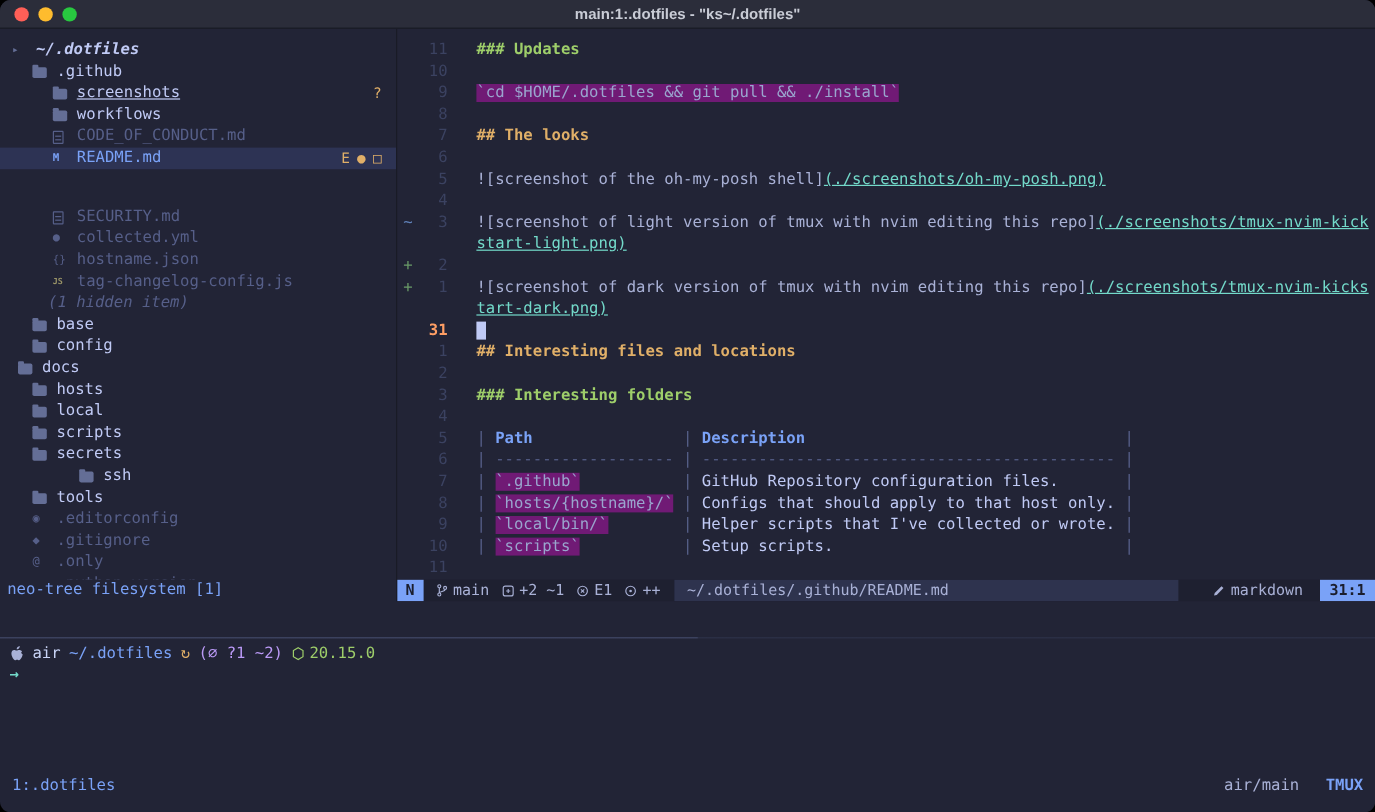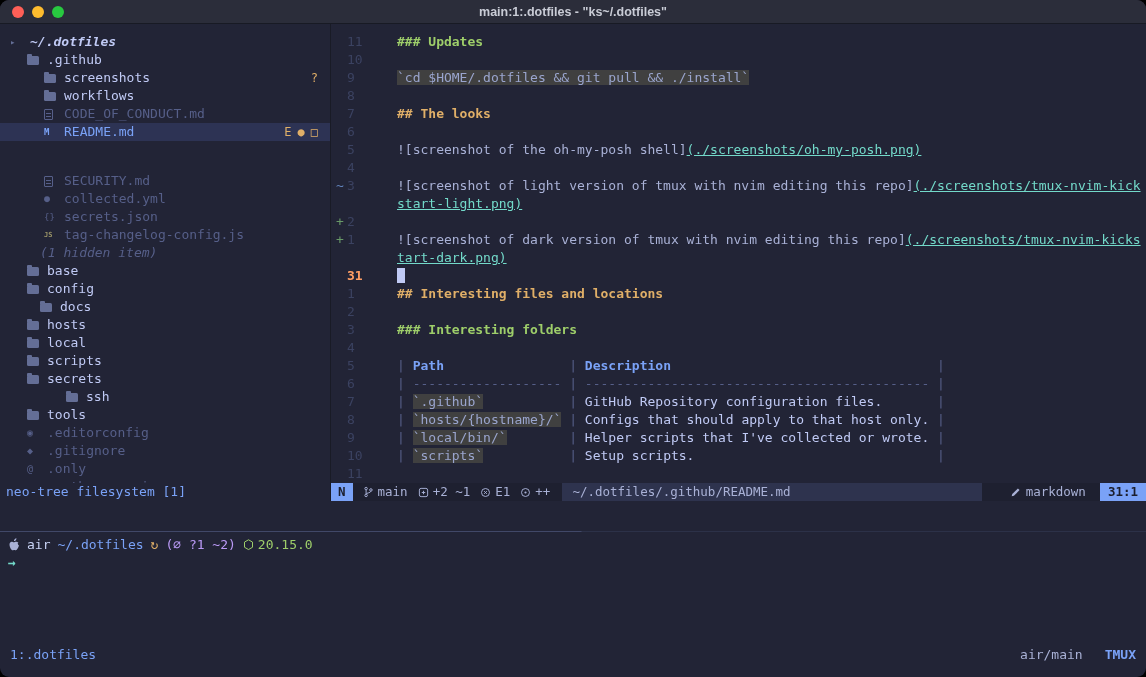--- a/index.html
+++ b/index.html
@@ -38,26 +38,26 @@
 .st-file{color:#a9b1d6}
 .st-active{color:#7aa2f7}
 .tbadges{position:absolute;right:12px;display:flex;gap:6px;color:#e0af68;font-size:12px}
 .tree-status{height:18px;line-height:18px;padding-left:6px;color:#7aa2f7;flex:0 0 auto}
 
 .editor{flex:1;display:flex;flex-direction:column;min-width:0}
 .buffer{flex:1;padding-top:9px;overflow:hidden}
 .e-row{height:18px;display:flex;white-space:pre}
 .e-sign{width:16px;padding-left:5px;flex:0 0 auto;color:#565f89}
 .e-sign.add{color:#699a68}.e-sign.chg{color:#6183bb}
-.e-num{width:26px;color:#3b4261;flex:0 0 auto}
+.e-num{width:26px;text-align:right;color:#3b4261;flex:0 0 auto}
 .e-num.cur{color:#ff9e64;font-weight:700}
 .e-text{margin-left:24px;white-space:pre}
 .sg-h2{color:#e0af68;font-weight:700}
 .sg-h3{color:#9ece6a;font-weight:700}
-.sg-code{background:#404040;color:#9aa5ce}
+.sg-code{background:#701a75;color:#9aa5ce}
 .sg-label{color:#a9b1d6}
 .sg-url{color:#73daca;text-decoration:underline}
 .sg-txt{color:#c0caf5}
 .sg-pp{color:#565f89}
 .sg-dash{color:#565f89}
 .sg-hd{color:#7aa2f7;font-weight:700}
 .sg-cursor{background:#c0caf5;color:#222436}
 
 .statusline{height:18px;background:#1e2030;display:flex;align-items:center;font-size:12.5px;color:#a9b1d6;flex:0 0 auto;overflow:hidden}
 .sl-mode{background:#7aa2f7;color:#1b1e2d;font-weight:700;padding:0 7px;height:100%;display:flex;align-items:center}
@@ -99,32 +99,32 @@
     </div>
     <div class="wtitle">main:1:.dotfiles - "ks~/.dotfiles"</div>
   </div>
 
   <div class="tbody">
     <div class="main">
       <div class="sidebar">
         <div class="tree">
             <div class="tree-row" style="padding-left: 10px;"><span class="ticon g-chevron">▸</span><span class="tlabel st-root">~/.dotfiles</span></div>
             <div class="tree-row" style="padding-left: 27px;"><span class="ticon"><span class="folder-shape"></span></span><span class="tlabel st-dir">.github</span></div>
-            <div class="tree-row" style="padding-left: 44px;"><span class="ticon"><span class="folder-shape"></span></span><span class="tlabel st-dir">screenshots</span><span class="tbadges"><span>?</span></span></div>
+            <div class="tree-row" style="padding-left: 44px; text-decoration: underline;"><span class="ticon"><span class="folder-shape"></span></span><span class="tlabel st-dir">screenshots</span><span class="tbadges"><span>?</span></span></div>
             <div class="tree-row" style="padding-left: 44px;"><span class="ticon"><span class="folder-shape"></span></span><span class="tlabel st-dir">workflows</span></div>
             <div class="tree-row" style="padding-left: 44px;"><span class="ticon"><span class="doc-shape"></span></span><span class="tlabel st-dim">CODE_OF_CONDUCT.md</span></div>
             <div class="tree-row selected" style="padding-left: 44px;"><span class="ticon g-markdown">M</span><span class="tlabel st-active">README.md</span><span class="tbadges"><span>E</span><span>●</span><span>□</span></span></div>
             <div class="tree-row" style="padding-left: 44px; margin-top: 31px;"><span class="ticon"><span class="doc-shape"></span></span><span class="tlabel st-dim">SECURITY.md</span></div>
             <div class="tree-row" style="padding-left: 44px;"><span class="ticon g-dot">●</span><span class="tlabel st-dim">collected.yml</span></div>
-            <div class="tree-row" style="padding-left: 44px;"><span class="ticon g-braces">{}</span><span class="tlabel st-dim">secrets.json</span></div>
+            <div class="tree-row" style="padding-left: 44px;"><span class="ticon g-braces">{}</span><span class="tlabel st-dim">hostname.json</span></div>
             <div class="tree-row" style="padding-left: 44px;"><span class="ticon g-js">JS</span><span class="tlabel st-dim">tag-changelog-config.js</span></div>
             <div class="tree-row" style="padding-left: 20px;"><span class="ticon g-none"></span><span class="tlabel st-hidden">(1 hidden item)</span></div>
             <div class="tree-row" style="padding-left: 27px;"><span class="ticon"><span class="folder-shape"></span></span><span class="tlabel st-dir">base</span></div>
             <div class="tree-row" style="padding-left: 27px;"><span class="ticon"><span class="folder-shape"></span></span><span class="tlabel st-dir">config</span></div>
-            <div class="tree-row" style="padding-left: 40px;"><span class="ticon"><span class="folder-shape"></span></span><span class="tlabel st-dir">docs</span></div>
+            <div class="tree-row" style="padding-left: 15px;"><span class="ticon"><span class="folder-shape"></span></span><span class="tlabel st-dir">docs</span></div>
             <div class="tree-row" style="padding-left: 27px;"><span class="ticon"><span class="folder-shape"></span></span><span class="tlabel st-dir">hosts</span></div>
             <div class="tree-row" style="padding-left: 27px;"><span class="ticon"><span class="folder-shape"></span></span><span class="tlabel st-dir">local</span></div>
             <div class="tree-row" style="padding-left: 27px;"><span class="ticon"><span class="folder-shape"></span></span><span class="tlabel st-dir">scripts</span></div>
             <div class="tree-row" style="padding-left: 27px;"><span class="ticon"><span class="folder-shape"></span></span><span class="tlabel st-dir">secrets</span></div>
             <div class="tree-row" style="padding-left: 27px; margin-left: 39px;"><span class="ticon"><span class="folder-shape"></span></span><span class="tlabel st-dir">ssh</span></div>
             <div class="tree-row" style="padding-left: 27px;"><span class="ticon"><span class="folder-shape"></span></span><span class="tlabel st-dir">tools</span></div>
             <div class="tree-row" style="padding-left: 27px;"><span class="ticon g-gear">◉</span><span class="tlabel st-dim">.editorconfig</span></div>
             <div class="tree-row" style="padding-left: 27px;"><span class="ticon g-diamond">◆</span><span class="tlabel st-dim">.gitignore</span></div>
             <div class="tree-row" style="padding-left: 27px;"><span class="ticon g-at">@</span><span class="tlabel st-dim">.only</span></div>
             <div class="tree-row" style="padding-left: 27px;"><span class="ticon g-asterisk">∗</span><span class="tlabel st-dim">.python-version</span></div>

